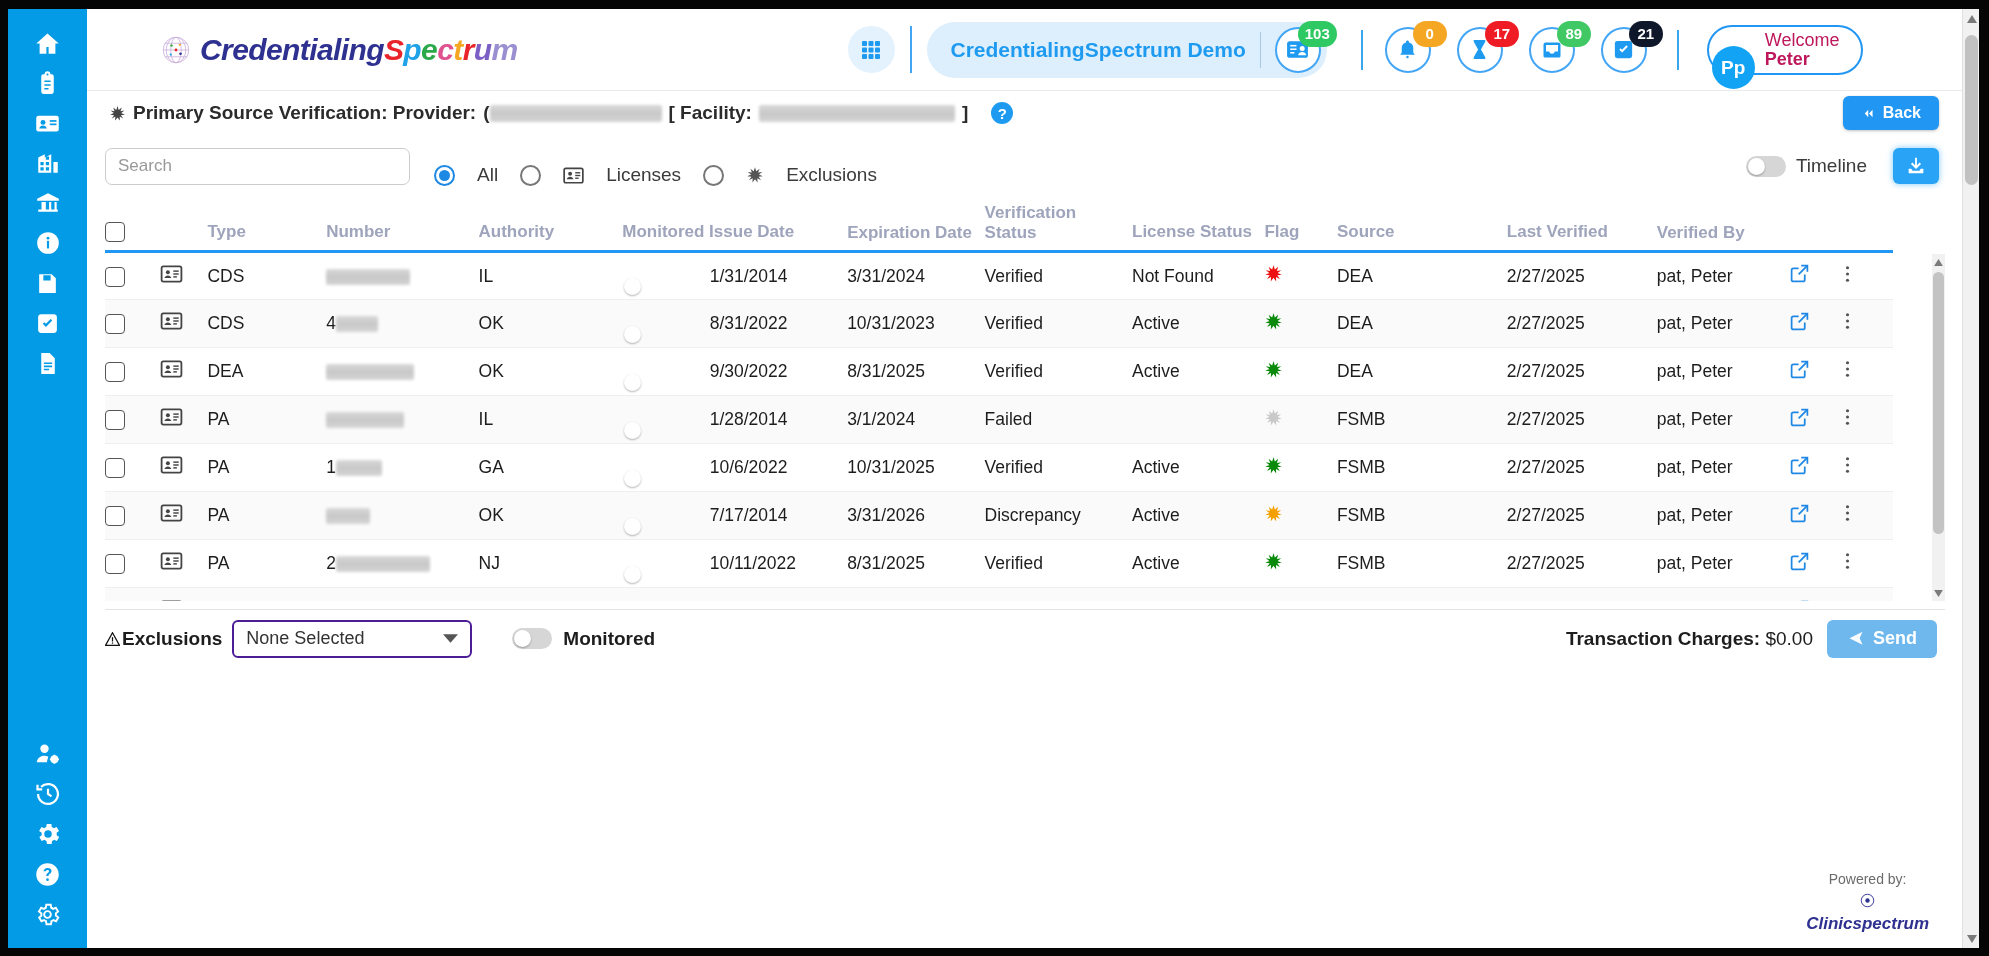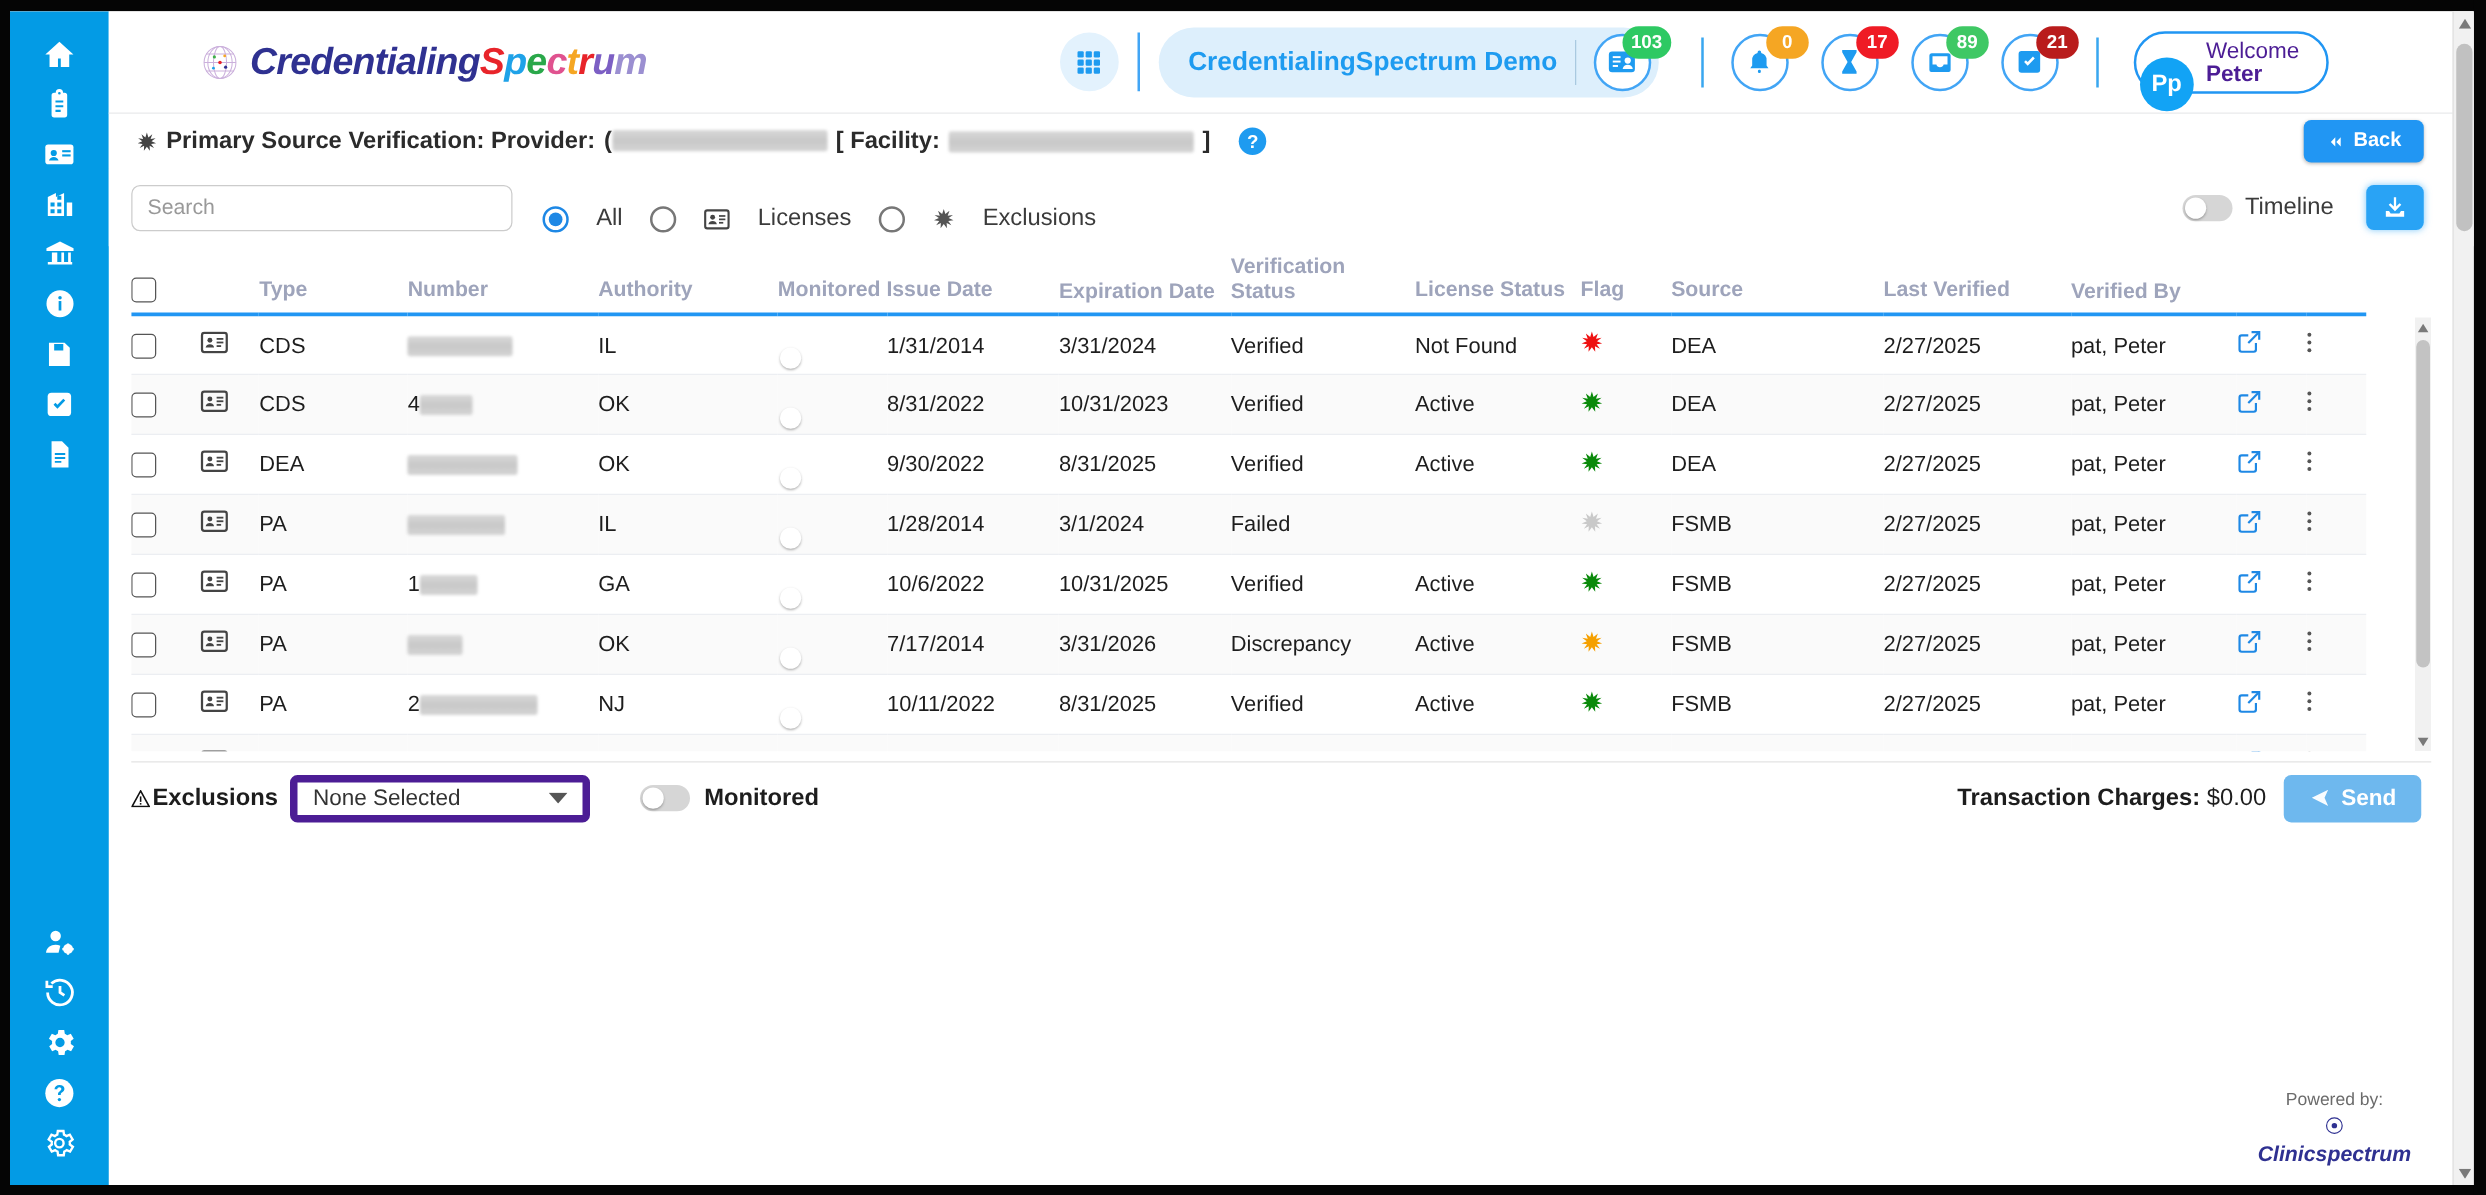--- a/index.html
+++ b/index.html
@@ -119,21 +119,21 @@
     height: 50px; display: flex; align-items: center;
     padding: 0 22px 0 3px; gap: 10px; cursor: pointer;
     margin-left: 4px;
   }
   .avatar {
     width: 43px; height: 43px; border-radius: 50%;
     background: #12a3f5; color: #fff;
     font-size: 19px; font-weight: bold;
     display: flex; align-items: center; justify-content: center; margin-top: 36px;
   }
-  .welcome-txt { color: #4c1d95; font-size: 18px; line-height: 1.05; }
+  .welcome-txt { color: #be185d; font-size: 18px; line-height: 1.05; }
   .welcome-txt .wname { font-weight: bold; display:block; }
 
   
   .titlebar {
     position: absolute; left: 79px; top: 81px;
     width: 1892px; height: 45px;
     background: #fff;
     border-top: 1px solid #e9eaec;
     display: flex; align-items: center;
     padding-left: 22px;
@@ -270,21 +270,21 @@
     width: 1840px; height: 58px;
     border-top: 1px solid #e3e3e3;
     display: flex; align-items: center;
   }
   .excl-label {
     font-size: 19px; font-weight: bold; color: #1d1d1d;
     display: flex; align-items: center; gap: 2px;
   }
   .select-box {
     margin-left: 10px; width: 240px; height: 38px;
-    border: 6px solid #4c1d95; border-radius: 6px;
+    border: 2px solid #4c1d95; border-radius: 6px;
     background: #fff; font-size: 18px; color: #333;
     display: flex; align-items: center; justify-content: space-between;
     padding: 0 12px; cursor: pointer;
   }
   .monitored-wrap { display:flex;align-items:center;gap:11px; margin-left: 40px;
     font-size: 19px; font-weight: bold; color:#1d1d1d; }
   .charges { font-size: 19px; font-weight: bold; color: #1d1d1d; }
   .charges span.amt { font-weight: normal; }
   .send-btn {
     margin-left: 14px; margin-right: 8px;
@@ -495,21 +495,21 @@
           <svg width="24" height="24" viewBox="0 0 24 24" fill="#1e9bf0">
               <path d="M3.5 6.5A2 2 0 0 1 5.5 4.5h13a2 2 0 0 1 2 2V18a1.6 1.6 0 0 1-1.6 1.6H5.1A1.6 1.6 0 0 1 3.5 18zM6 7v6.6h3.1a3 3 0 0 0 5.8 0H18V7z"></path>
             </svg>
           <span class="badge" style="background:#3fc864">89</span>
         </span>
         <span class="icon-circle">
           <svg width="23" height="23" viewBox="0 0 24 24" fill="#1e9bf0">
               <rect x="3" y="3" width="18" height="18" rx="2.5"></rect>
               <path d="m7.6 12.2 3 3 5.9-6.1-1.5-1.5-4.4 4.6-1.5-1.5z" fill="#fff"></path>
             </svg>
-          <span class="badge" style="background:#b91c1c">21</span>
+          <span class="badge" style="background:#0f172a">21</span>
         </span>
       </div>
 
       <div class="vdiv-grey" style="margin-left:30px;margin-right:24px"></div>
 
       <div class="welcome-pill">
         <span class="avatar">Pp</span>
         <span class="welcome-txt">
           <span>Welcome</span>
           <span class="wname">Peter</span>

